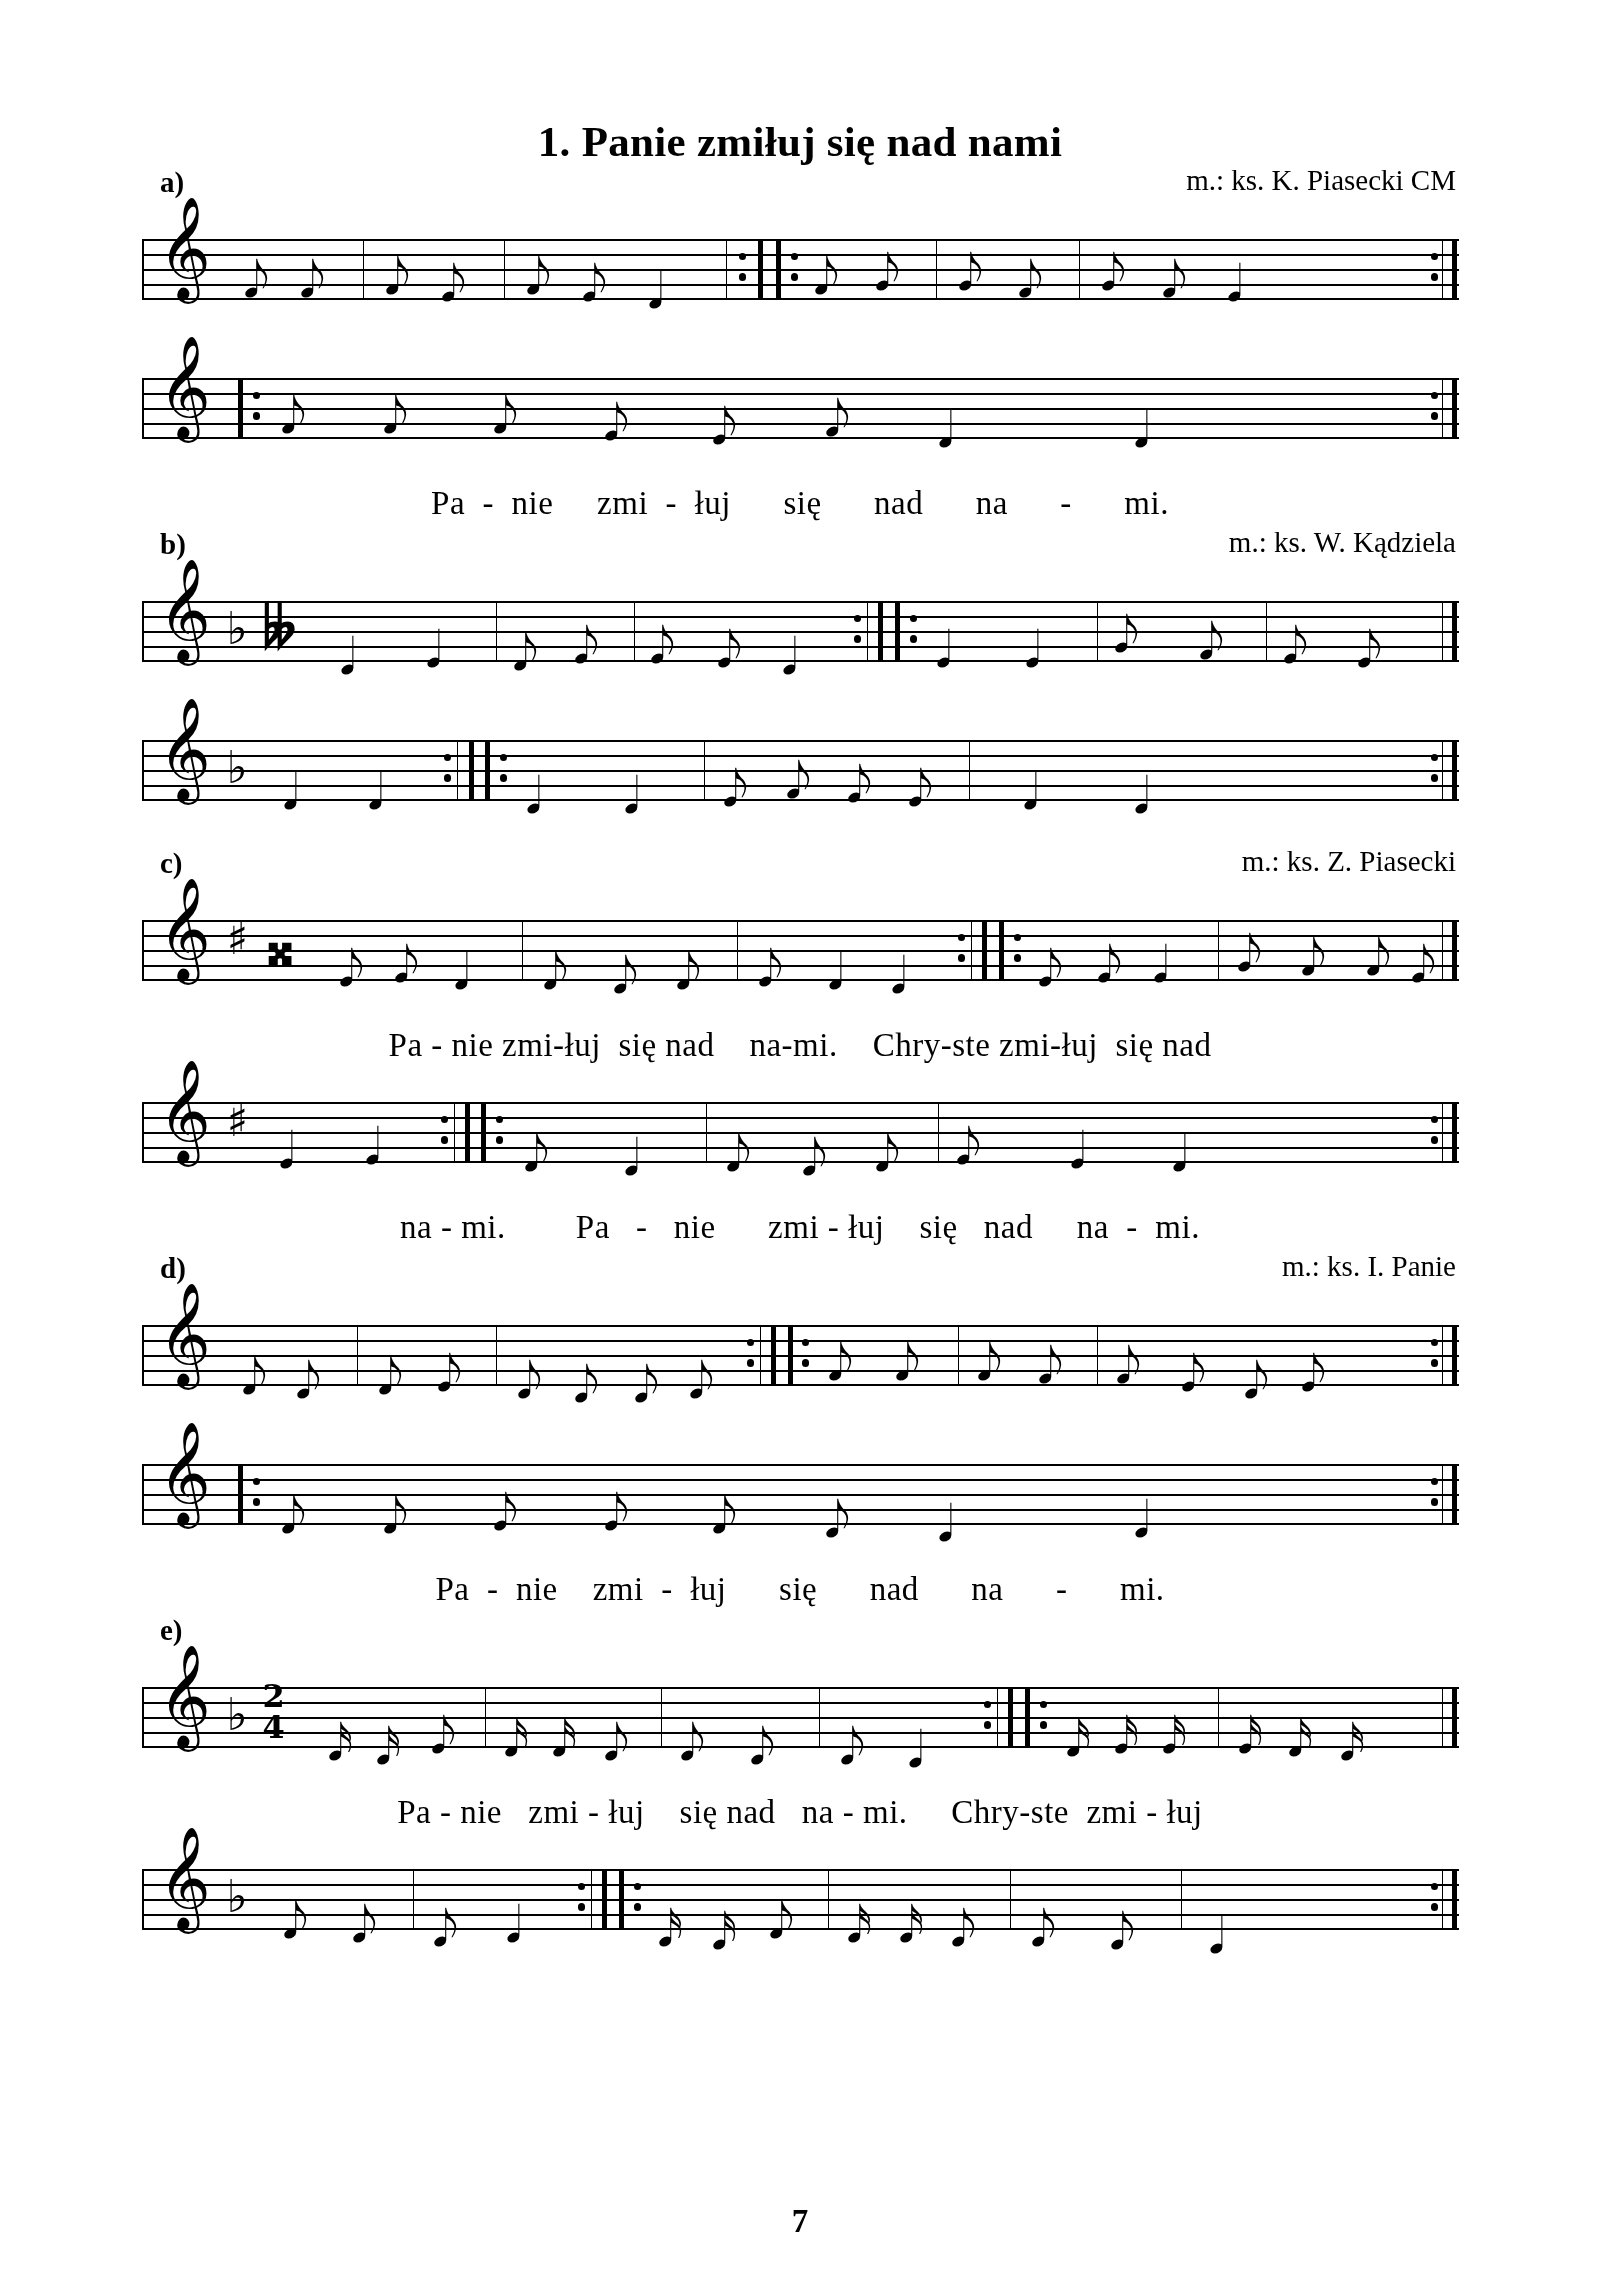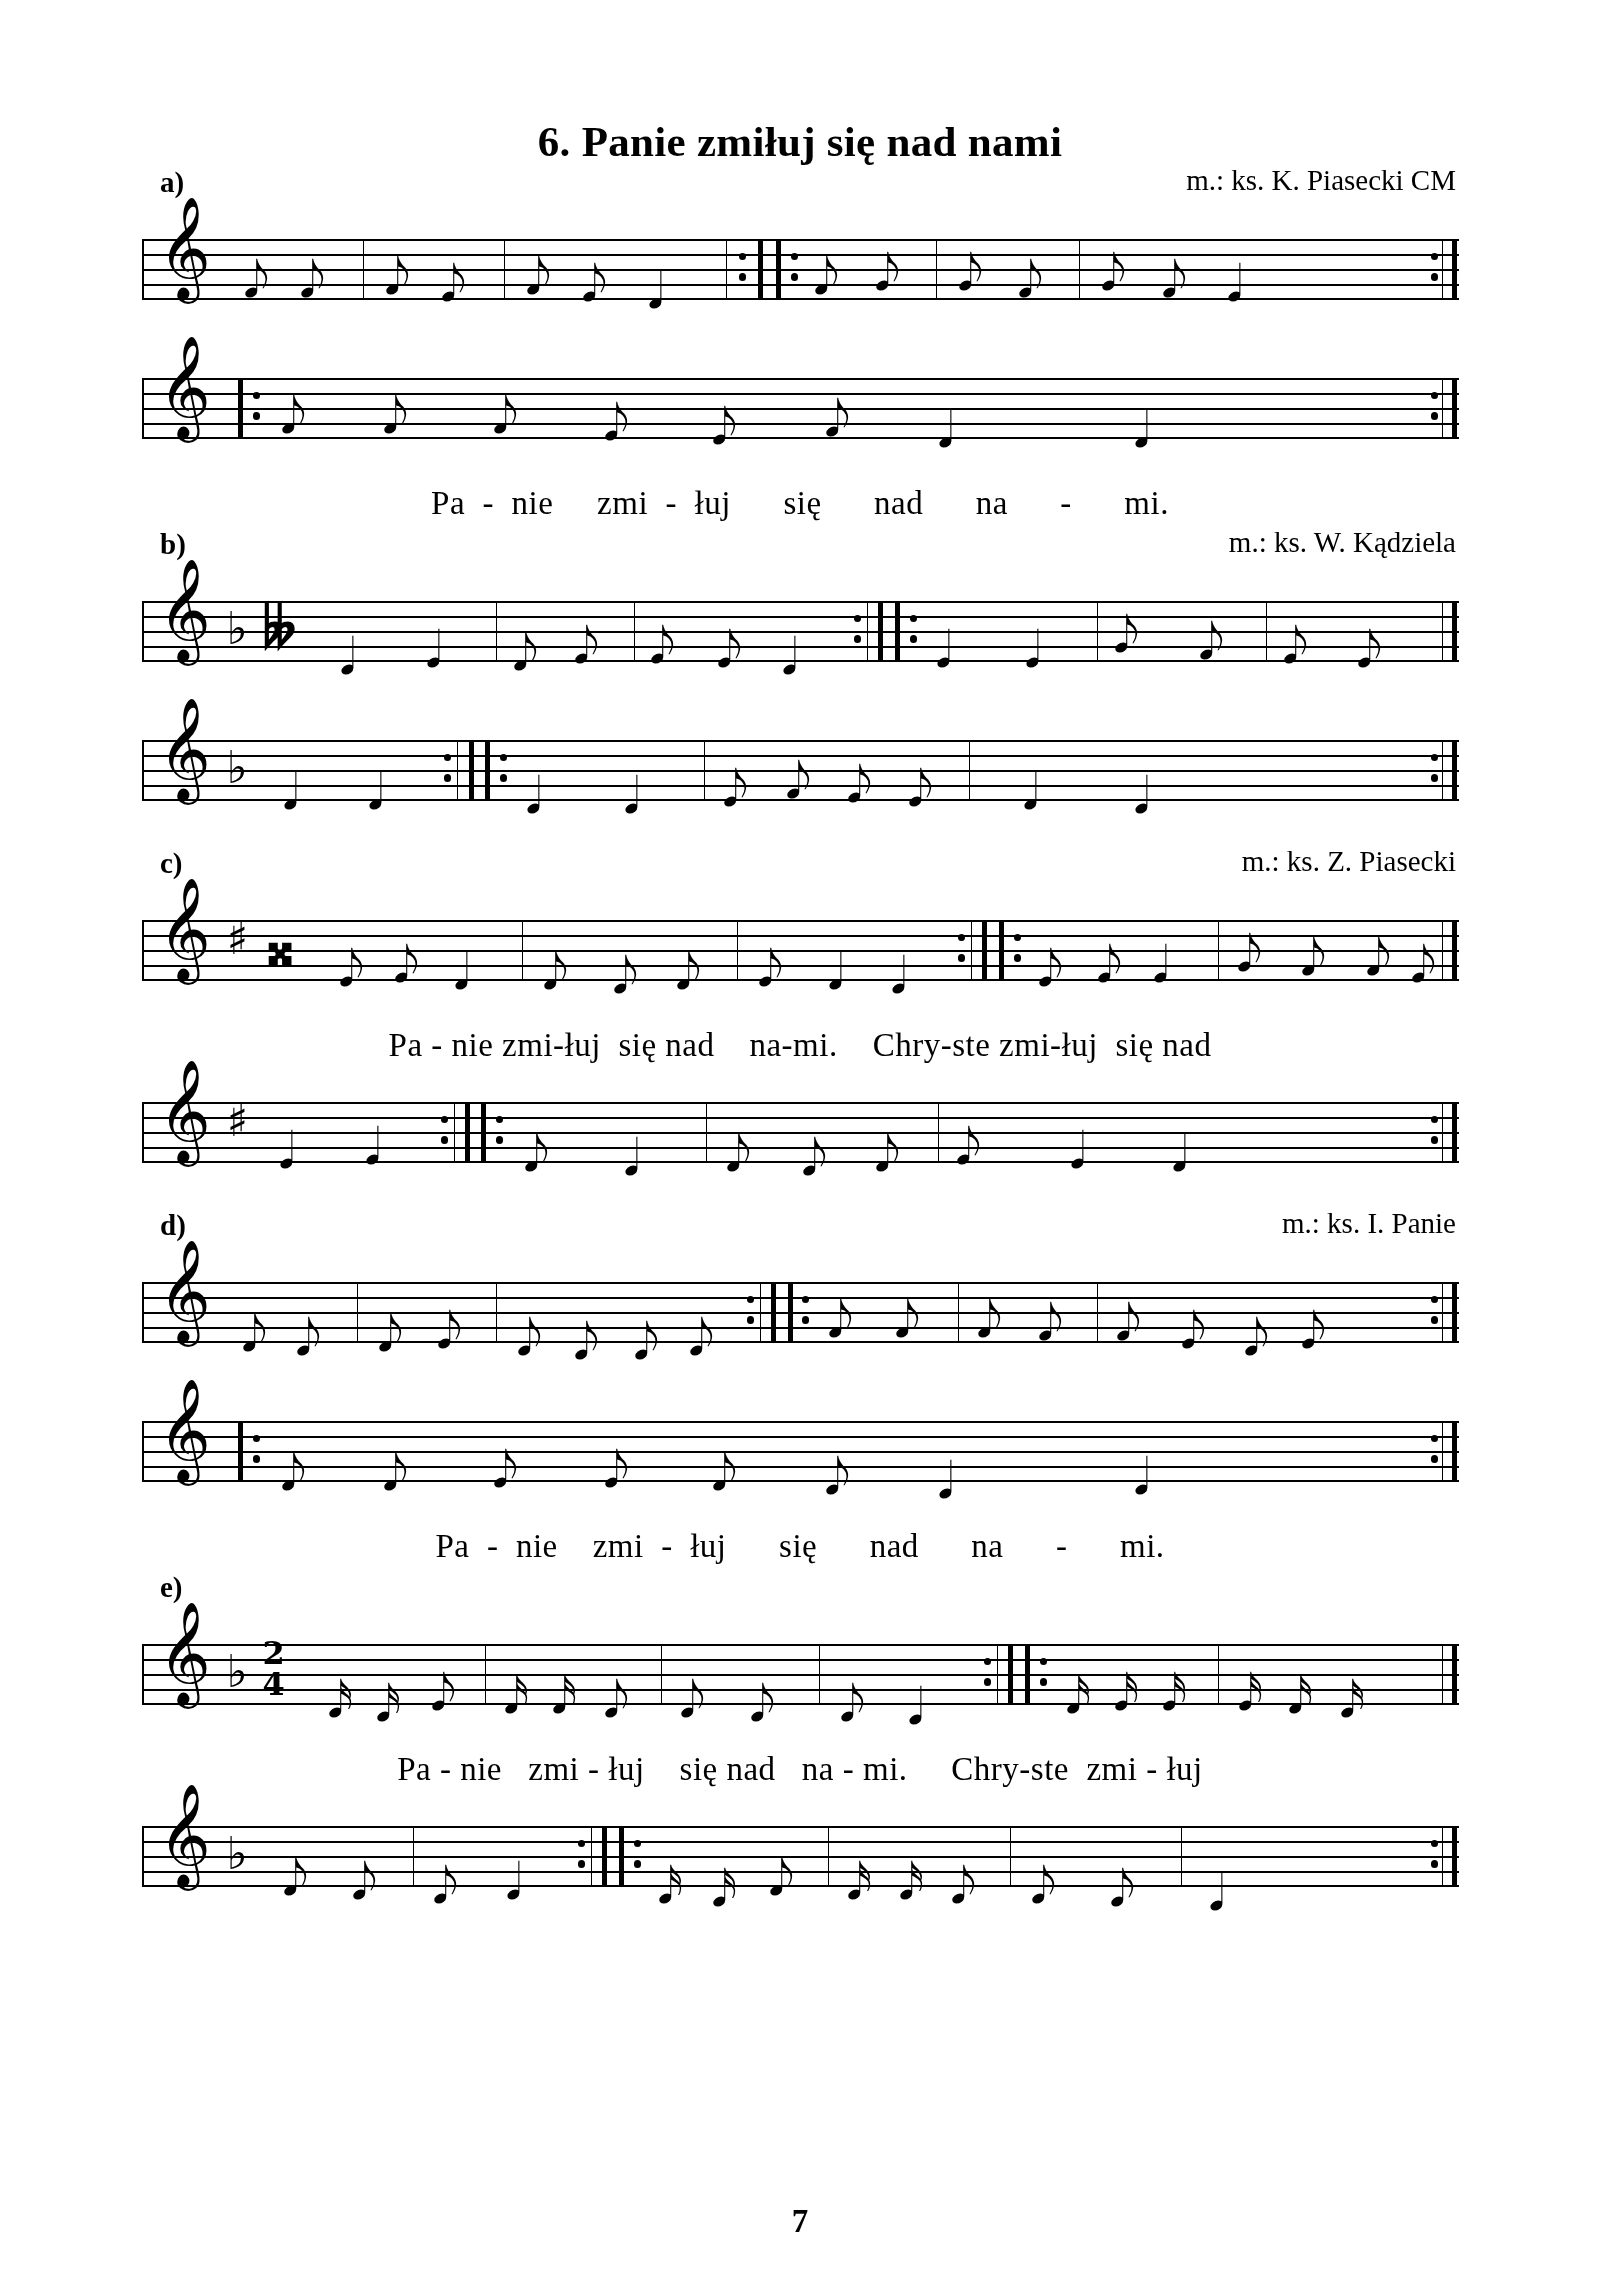--- a/index.html
+++ b/index.html
@@ -160,21 +160,21 @@
     font-size: 33px;
     font-weight: bold;
     font-family: "Liberation Serif", serif;
   }
 </style>
 </head>
 <body>
 
 <div class="page">
 
-  <div class="title">6. Panie zmiłuj się nad nami</div>
+  <div class="title">1. Panie zmiłuj się nad nami</div>
 
   <div class="section">
     <div class="section-head">
       <div class="sec-letter">a)</div>
       <div class="composer">m.: ks. K. Piasecki CM</div>
     </div>
 
     <div class="system">
       <div class="staff">
         <div class="line"></div>
@@ -435,20 +435,21 @@
       <div class="note" style="left:814px; top:52px">𝅘𝅥𝅮</div>
       <div class="note" style="left:928px; top:56px">𝅘𝅥</div>
       <div class="note" style="left:1030px; top:59px">𝅘𝅥</div>
       <div class="repeat-dots" style="left:1289px">
           <i></i>
           <i></i>
         </div>
       <div class="barline" style="left:1300px"></div>
       <div class="barline thick" style="left:1310px"></div>
     </div>
+    <div class="lyrics">na - mi.        Pa   -   nie      zmi - łuj    się   nad     na  -  mi.</div>
   </div>
 
   <div class="section">
     <div class="section-head">
       <div class="sec-letter">d)</div>
       <div class="composer">m.: ks. I. Panie</div>
     </div>
 
     <div class="system">
       <div class="staff">

